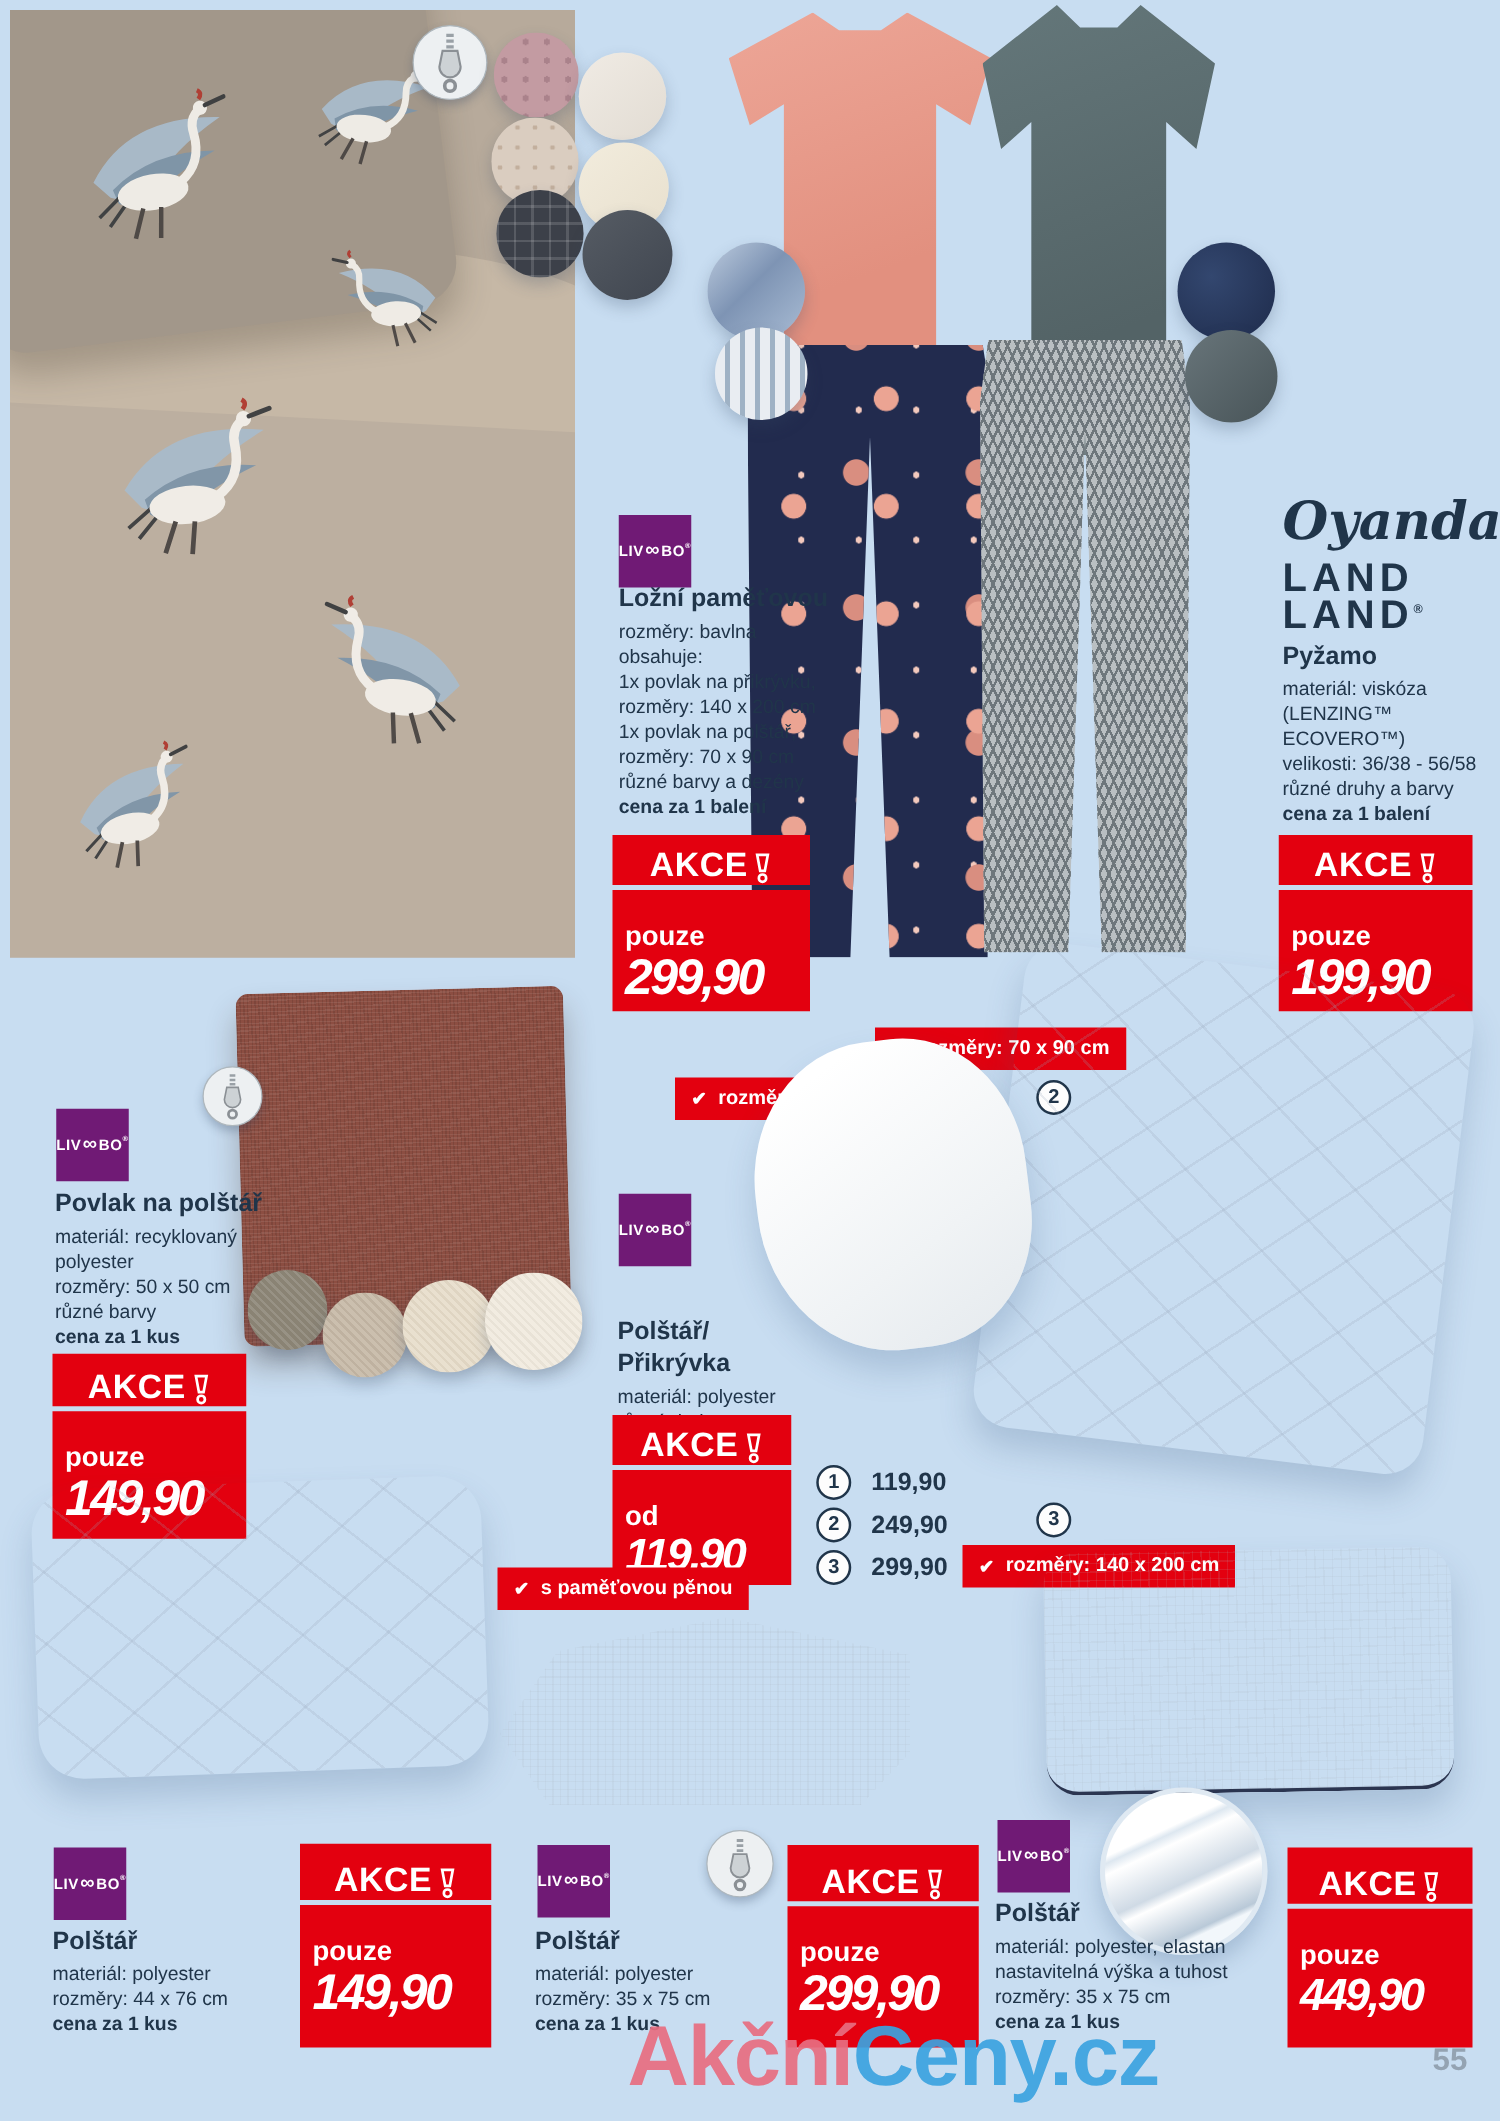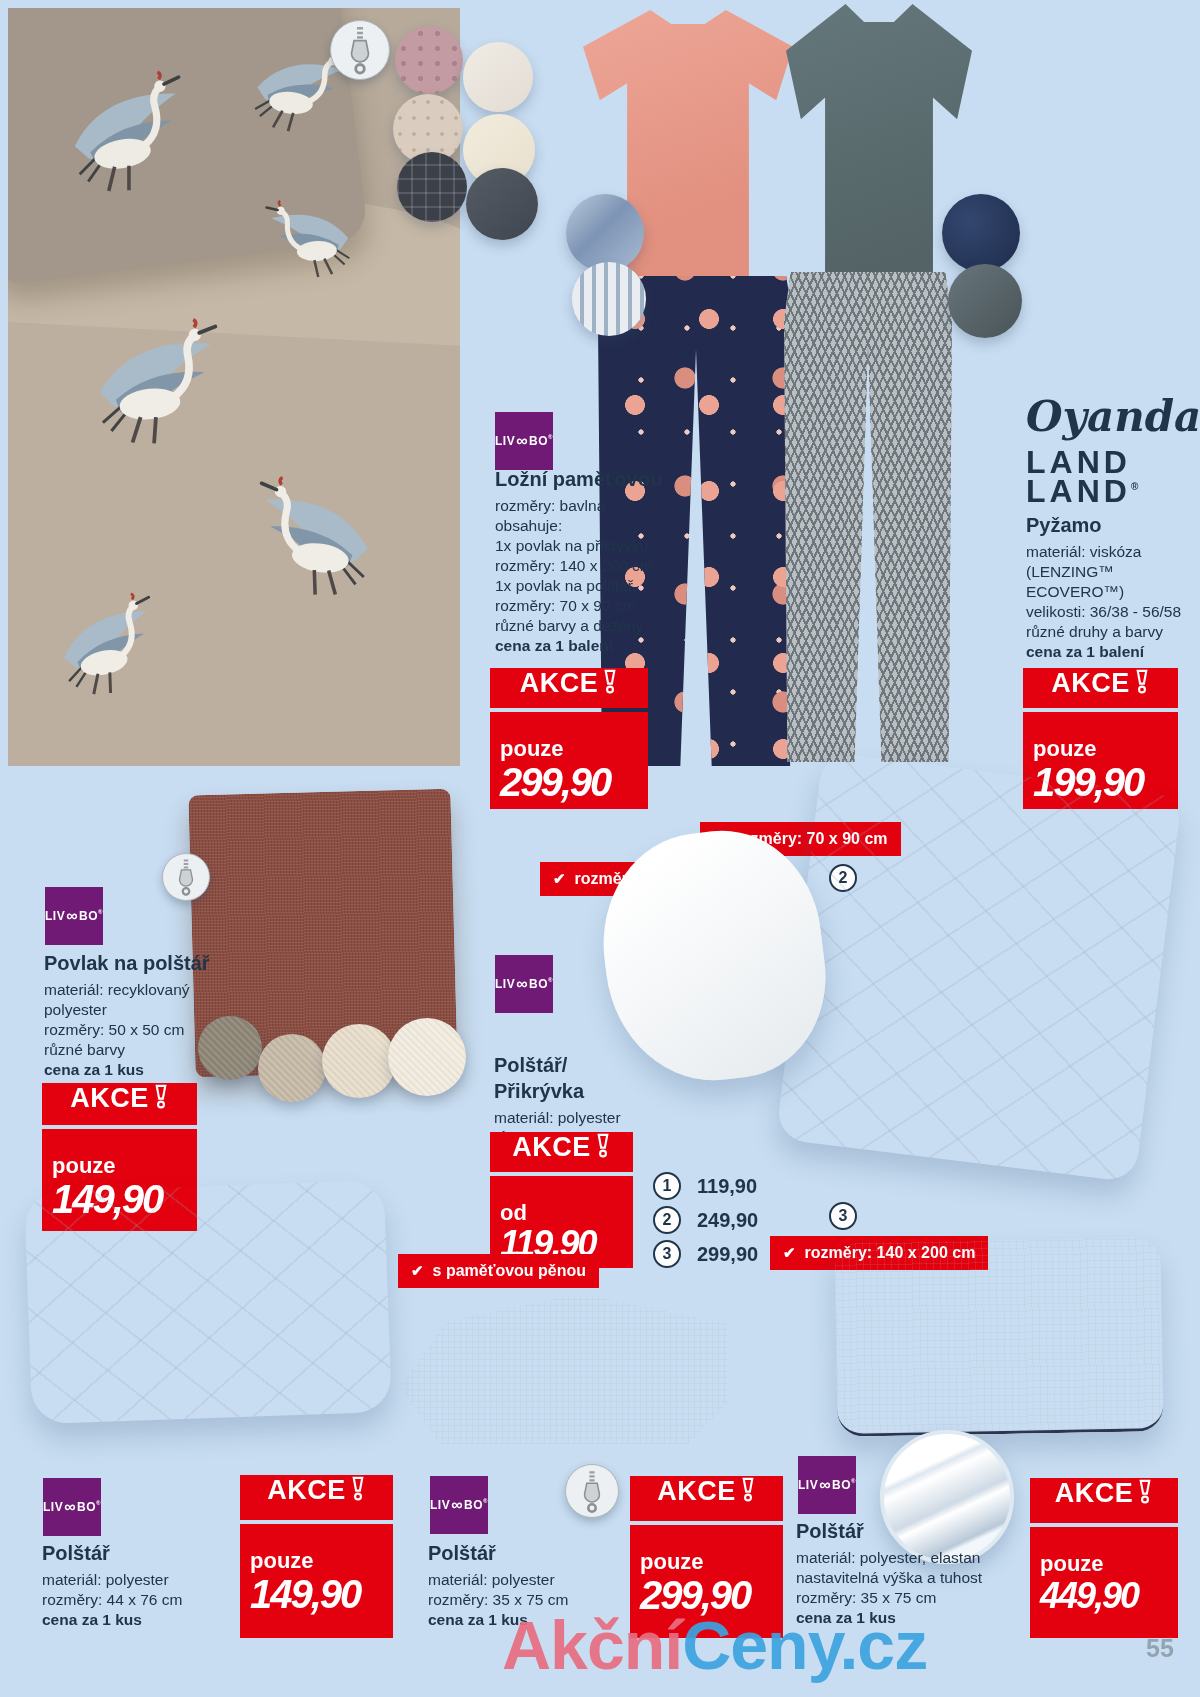--- a/index.html
+++ b/index.html
@@ -56,21 +56,21 @@
   .brand-block{position:absolute;color:var(--navy);font-weight:bold;font-size:32px;letter-spacing:4px;line-height:.92}
   .brand-block sup{font-size:10px;letter-spacing:0}
 
   
   .info{position:absolute;color:var(--navy)}
   .title{font-size:20px;font-weight:bold;line-height:26px;margin-bottom:4px}
   .line{font-size:15.5px;line-height:20px}
   .line.b{font-weight:bold}
 
   
-  .akce{position:absolute;background:var(--red);color:#fff;display:flex;align-items:flex-start;justify-content:center;gap:4px;font-weight:bold;font-size:27px;letter-spacing:.5px}
+  .akce{position:absolute;background:var(--red);color:#fff;display:flex;align-items:flex-end;justify-content:center;gap:4px;font-weight:bold;font-size:27px;letter-spacing:.5px}
   .excl{width:16px;height:27px;fill:none;stroke:#fff;stroke-width:4}
   .pricebox{position:absolute;background:var(--red);color:#fff;padding:24px 10px;display:flex;flex-direction:column;justify-content:space-between}
   .pouze{font-size:22px;font-weight:bold}
   .bigprice{font-size:40px;font-weight:bold;font-style:italic;letter-spacing:-2px;line-height:1}
   .bigprice.sm{font-size:36px}
 
   .ribbon{position:absolute;background:var(--red);color:#fff;font-weight:bold;font-size:16px;padding:8px 13px;display:flex;align-items:center;gap:9px;white-space:nowrap}
   .ribbon .chk{font-size:15px}
 
   .numc{position:absolute;width:28px;height:28px;border-radius:50%;background:#fdfdfd;border:2.5px solid var(--navy);color:var(--navy);font-weight:bold;font-size:16px;display:flex;align-items:center;justify-content:center}

